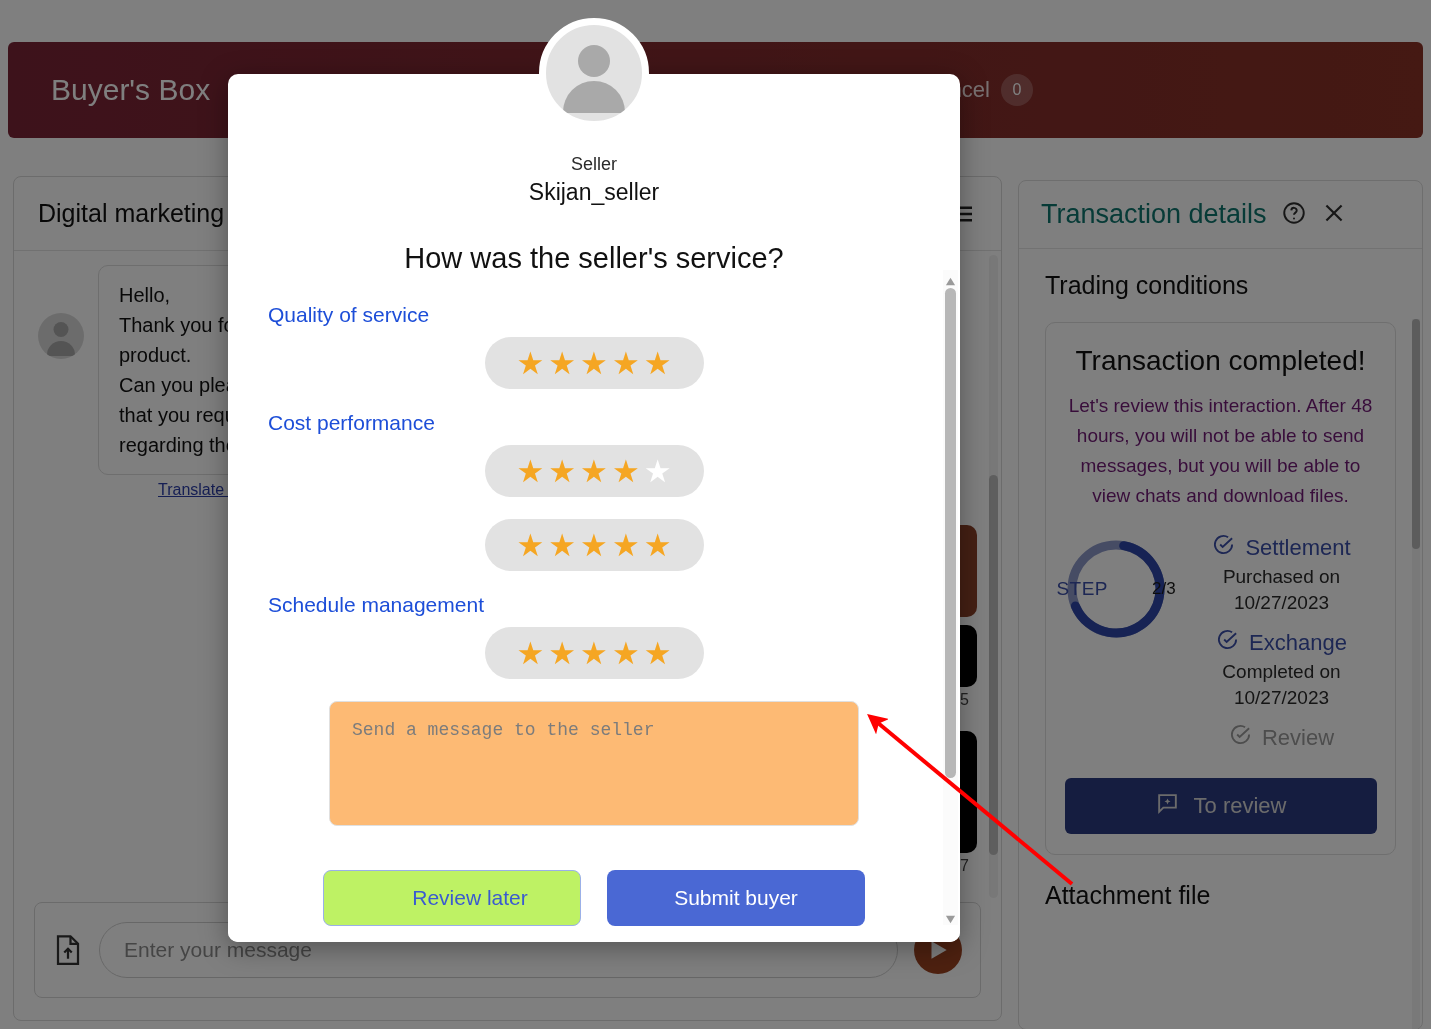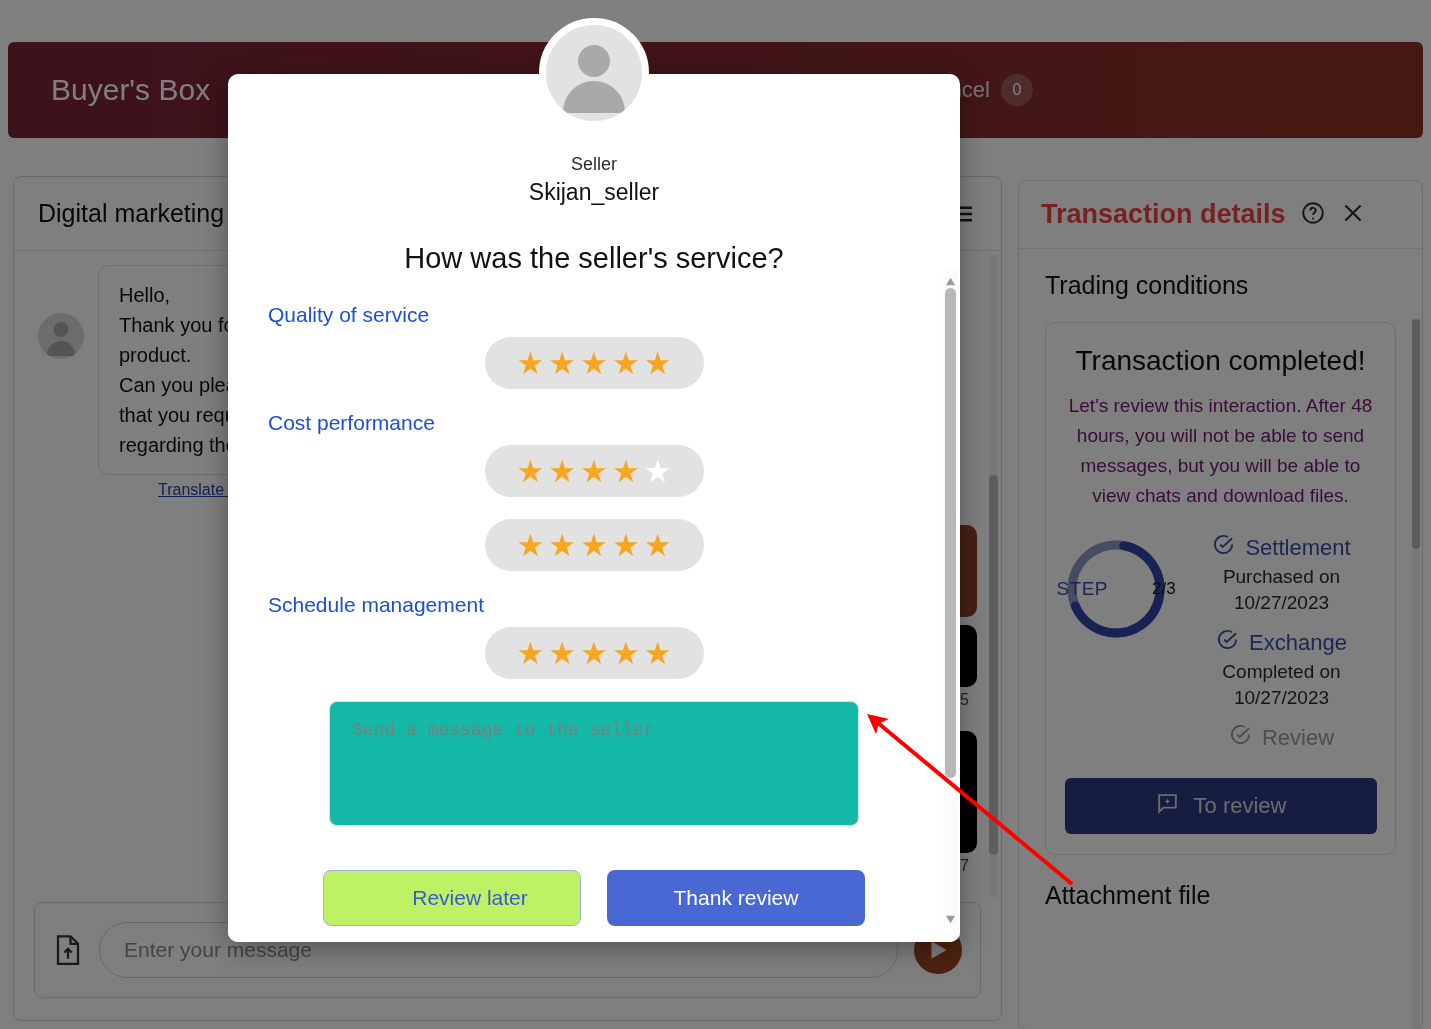--- a/index.html
+++ b/index.html
@@ -152,21 +152,21 @@
     position: absolute; left: 1018px; top: 180px;
     width: 405px; height: 850px;
     background: #ffffff; border: 1px solid #dcdcdc;
     border-radius: 8px; overflow: hidden;
     display: flex; flex-direction: column;
   }
   #details-header {
     flex: 0 0 68px; display: flex; align-items: center;
     padding: 0 22px; border-bottom: 1px solid #e4e4e4;
   }
-  #details-title { font-size: 27px; color: #ef4444; font-weight: 700; }
+  #details-title { font-size: 27px; color: #0f766e; font-weight: 400; }
   #details-header .dicon { color: #2f2f2f; margin-left: 14px; }
   #details-body { flex: 1 1 auto; padding: 22px 26px 0 26px; position: relative; }
   #section-title { font-size: 25px; color: #111; margin-bottom: 22px; }
   #status-card {
     border: 1px solid #dedede; border-radius: 10px;
     padding: 22px 18px 20px 18px;
   }
   #status-heading {
     font-size: 28px; color: #111; text-align: center; margin-bottom: 14px;
   }
@@ -255,21 +255,21 @@
   .rating-pill {
     width: 219px; height: 52px; margin: 0 auto;
     background: #e2e2e2; border-radius: 26px;
     display: flex; align-items: center; justify-content: center; gap: 4px;
   }
   .star { font-size: 31px; line-height: 31px; color: #f5a623; }
   .star.off { color: #ffffff; }
   #review-textarea {
     display: block; width: 530px; height: 125px; margin: 4px auto 0 auto;
     border: 1px solid #e0e0e0; border-radius: 8px;
-    background: #14b8a6; padding: 18px 22px;
+    background: #fdba74; padding: 18px 22px;
     font-family: "Liberation Mono", monospace; font-size: 18px;
     color: #333; resize: none; outline: none;
   }
   #review-textarea::placeholder { color: #7c7c7c; }
   #modal-footer {
     position: absolute; left: 0; right: 0; bottom: 0; height: 88px;
     display: flex; align-items: center; justify-content: center; gap: 26px;
     background: #ffffff; border-radius: 0 0 10px 10px;
   }
   #review-later-button {
@@ -574,21 +574,21 @@
     <div id="modal-sb-thumb"></div>
     <span id="modal-sb-down">
       <svg viewBox="0 0 12 12" width="11" height="11" fill="currentColor">
           <path d="M6 10L1 2h10z"></path>
         </svg>
     </span>
   </div>
 
   <div id="modal-footer">
     <button id="review-later-button">Review later</button>
-    <button id="submit-review-button">Thank review</button>
+    <button id="submit-review-button">Submit buyer</button>
   </div>
 </div>
 
 <svg id="annotation-arrow" viewBox="0 0 1431 1029" width="1431" height="1029">
   <defs>
     <marker id="arrowhead" markerWidth="5" markerHeight="5" refX="3.4" refY="2.5" orient="auto">
       <path d="M5,2.5 L0,0 L1.2,2.5 L0,5 Z" fill="#ff0000"></path>
     </marker>
   </defs>
   <line x1="1072" y1="884" x2="872" y2="718" stroke="#ff0000" stroke-width="4" marker-end="url(#arrowhead)"></line>

